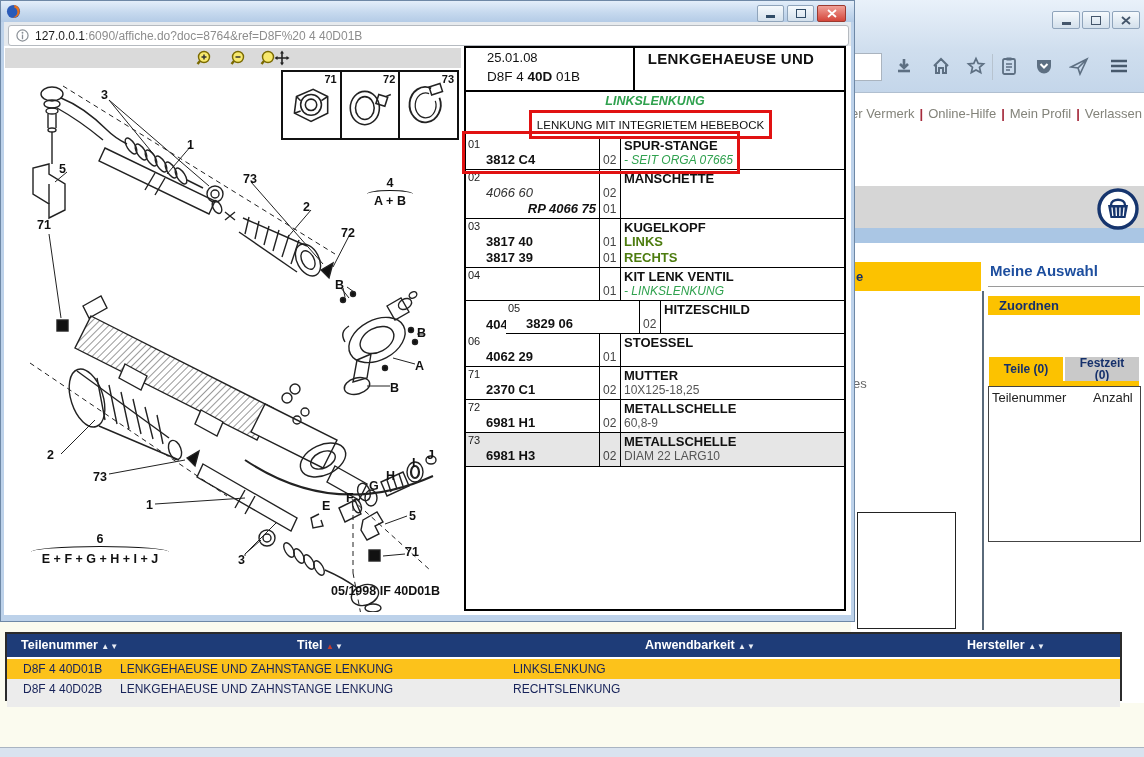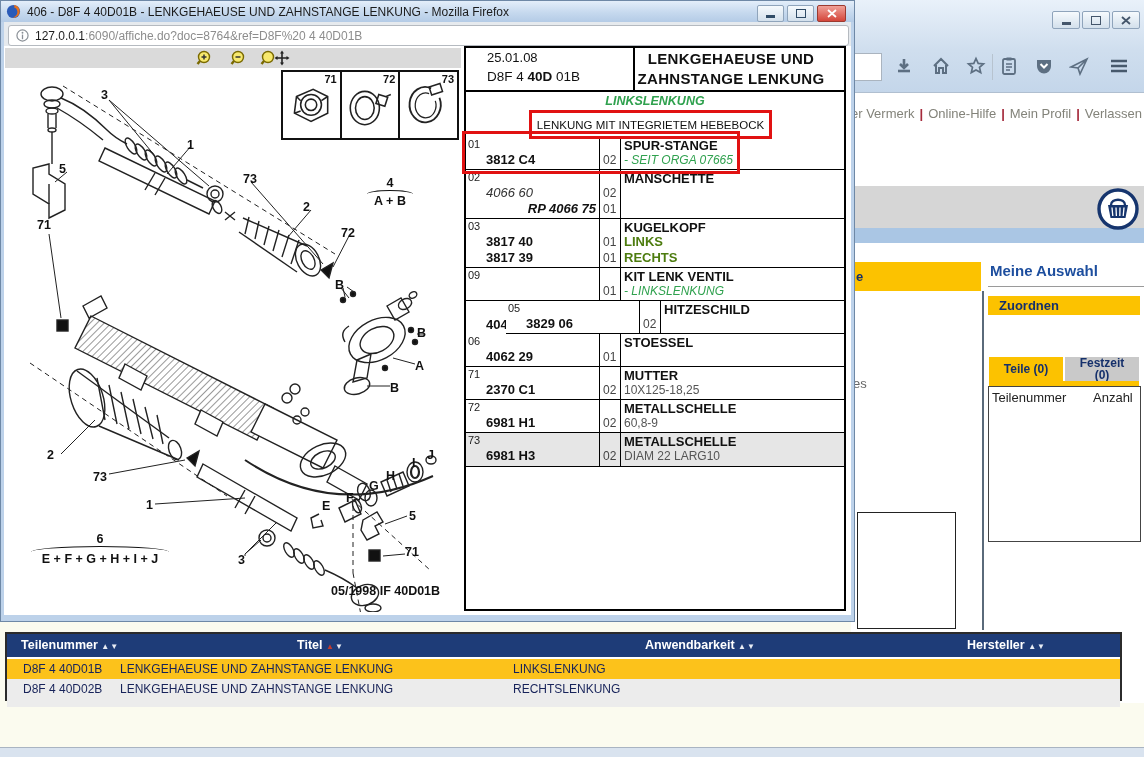--- a/index.html
+++ b/index.html
@@ -177,21 +177,20 @@
     <span style="position:absolute;left:3px;top:3px;font-size:13px;color:#222;">Teilenummer</span>
     <span style="position:absolute;left:104px;top:3px;font-size:13px;color:#222;">Anzahl</span>
   </div>
 
   <div class="abs fxwin"></div>
   <div class="abs titlebar">
     <svg width="15" height="15" viewBox="0 0 16 16" style="margin-left:5px;">
       <circle cx="8" cy="8" r="7" fill="#2a5bb8"></circle>
       <path d="M8,1 C13,1 15,5.5 14.5,9 C13.8,13 10,15 7,14.7 C11,13.5 12.5,10.5 12,7.5 C11.6,5.2 10,4 8.5,3.8 C9.5,3.2 9,1.5 8,1 Z" fill="#e8701a"></path>
     </svg>
-    <span class="title-text">406 - D8F 4 40D01B - LENKGEHAEUSE UND ZAHNSTANGE LENKUNG - Mozilla Firefox</span>
   </div>
   <div class="abs" style="left:757px;top:5px;display:flex;gap:3px;z-index:3;">
     <div class="winbtn" style="width:25px;height:15px;">
         <span style="width:9px;height:3px;background:#2f4b66;margin-top:6px;"></span>
       </div>
     <div class="winbtn" style="width:25px;height:15px;">
         <span style="width:8px;height:7px;border:1.5px solid #2f4b66;"></span>
       </div>
     <div class="winbtn" style="width:27px;height:15px;background:linear-gradient(#f0a198,#d4453a);border-color:#9c3a30;">
       <svg width="10" height="9" viewBox="0 0 10 9">
@@ -441,21 +440,20 @@
   </div>
 
   <div class="abs ppane">
     <div class="phead">
       <div class="c1">
         <span class="pdate">25.01.08</span>
         <span class="pdoc"><span>D8F 4 </span><b>40D</b><span> 01B</span></span>
       </div>
       <div class="ptitle">
         <div>LENKGEHAEUSE UND</div>
-          <div>ZAHNSTANGE LENKUNG</div>
       </div>
     </div>
     <div class="pband">
       <div class="variant">LINKSLENKUNG</div>
       <div class="notebox">
           <span>LENKUNG MIT INTEGRIETEM HEBEBOCK</span>
         </div>
     </div>
     <div class="prows">
 
@@ -489,21 +487,21 @@
         <span class="pqty" style="top:16px;">01</span>
         <span class="pside" style="top:15px;">LINKS</span>
         <span class="pref" style="top:31px;">3817 39</span>
         <span class="pqty" style="top:32px;">01</span>
         <span class="pside" style="top:31px;">RECHTS</span>
       </div>
 
       <div class="prow" style="height:32px;">
         <div class="vs1"></div>
           <div class="vs2"></div>
-        <span class="idx">09</span>
+        <span class="idx">04</span>
         <span class="pname">KIT LENK VENTIL</span>
         <span class="pref" style="top:15px;margin-top:34px;">4048 R4</span>
         <span class="pqty" style="top:16px;">01</span>
         <span class="pnote" style="top:16px;">- LINKSLENKUNG</span>
       </div>
 
       <div class="prow" style="height:32px;margin-left:40px;">
         <div class="vs1"></div>
           <div class="vs2"></div>
         <span class="idx">05</span>

